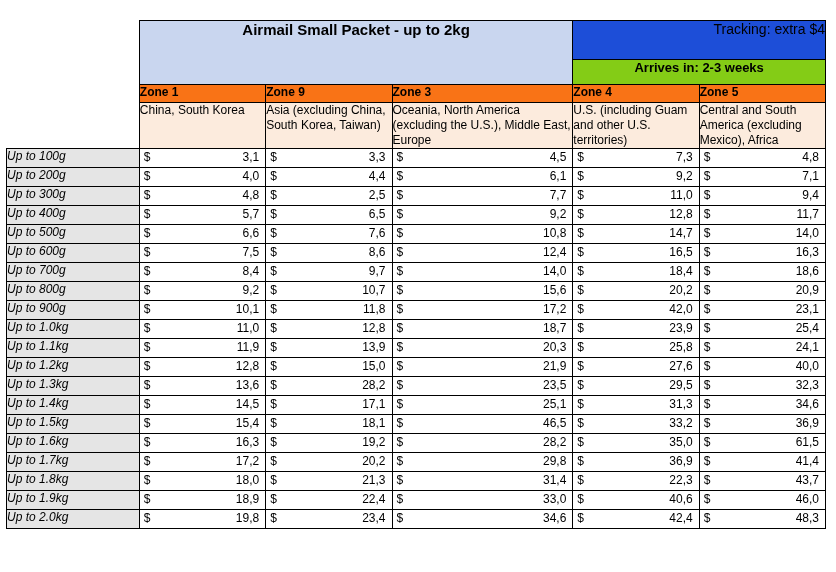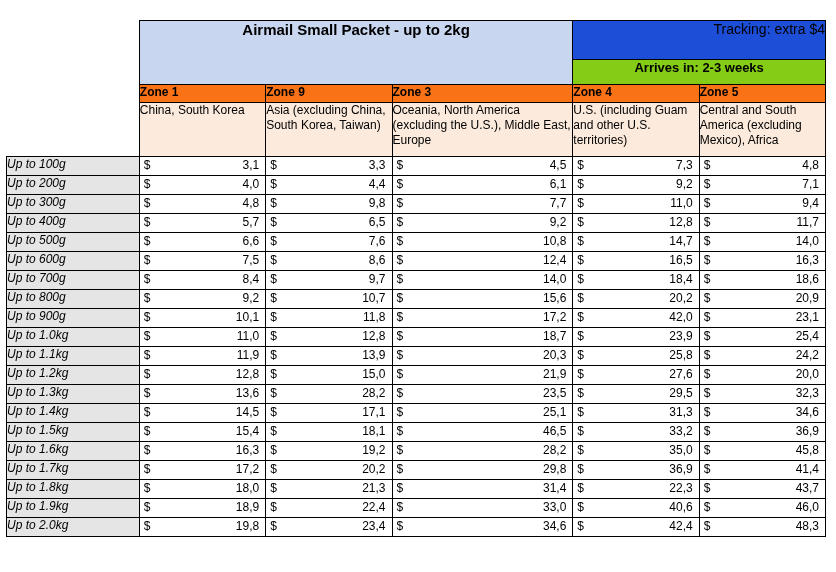--- a/index.html
+++ b/index.html
@@ -73,21 +73,21 @@
     background: #f97316;
     font-weight: bold;
     font-size: 12px;
     padding: 2px 4px 2px 5px;
     height: 18px;
   }
   .zone-desc {
     background: #fcebdd;
     font-size: 12px;
     padding: 3px 4px 3px 5px;
-    height: 54px;
+    height: 46px;
     line-height: 15px;
   }
   
   .row-label {
     font-style: italic;
     font-size: 12px;
     padding: 1px 3px 1px 5px;
     height: 19px;
     white-space: nowrap;
     background: #e5e5e5;
@@ -201,21 +201,21 @@
           </td>
         </tr>
         <tr>
           <td class="row-label">Up to 300g</td>
           <td class="money">
             <span class="sym">$</span>
             <span class="amt">4,8</span>
           </td>
           <td class="money">
             <span class="sym">$</span>
-            <span class="amt">9,8</span>
+            <span class="amt">2,5</span>
           </td>
           <td class="money">
             <span class="sym">$</span>
             <span class="amt">7,7</span>
           </td>
           <td class="money">
             <span class="sym">$</span>
             <span class="amt">11,0</span>
           </td>
           <td class="money">
@@ -397,21 +397,21 @@
           <td class="money">
             <span class="sym">$</span>
             <span class="amt">20,3</span>
           </td>
           <td class="money">
             <span class="sym">$</span>
             <span class="amt">25,8</span>
           </td>
           <td class="money">
             <span class="sym">$</span>
-            <span class="amt">24,2</span>
+            <span class="amt">24,1</span>
           </td>
         </tr>
         <tr>
           <td class="row-label">Up to 1.2kg</td>
           <td class="money">
             <span class="sym">$</span>
             <span class="amt">12,8</span>
           </td>
           <td class="money">
             <span class="sym">$</span>
@@ -420,21 +420,21 @@
           <td class="money">
             <span class="sym">$</span>
             <span class="amt">21,9</span>
           </td>
           <td class="money">
             <span class="sym">$</span>
             <span class="amt">27,6</span>
           </td>
           <td class="money">
             <span class="sym">$</span>
-            <span class="amt">20,0</span>
+            <span class="amt">40,0</span>
           </td>
         </tr>
         <tr>
           <td class="row-label">Up to 1.3kg</td>
           <td class="money">
             <span class="sym">$</span>
             <span class="amt">13,6</span>
           </td>
           <td class="money">
             <span class="sym">$</span>
@@ -512,21 +512,21 @@
           <td class="money">
             <span class="sym">$</span>
             <span class="amt">28,2</span>
           </td>
           <td class="money">
             <span class="sym">$</span>
             <span class="amt">35,0</span>
           </td>
           <td class="money">
             <span class="sym">$</span>
-            <span class="amt">45,8</span>
+            <span class="amt">61,5</span>
           </td>
         </tr>
         <tr>
           <td class="row-label">Up to 1.7kg</td>
           <td class="money">
             <span class="sym">$</span>
             <span class="amt">17,2</span>
           </td>
           <td class="money">
             <span class="sym">$</span>

